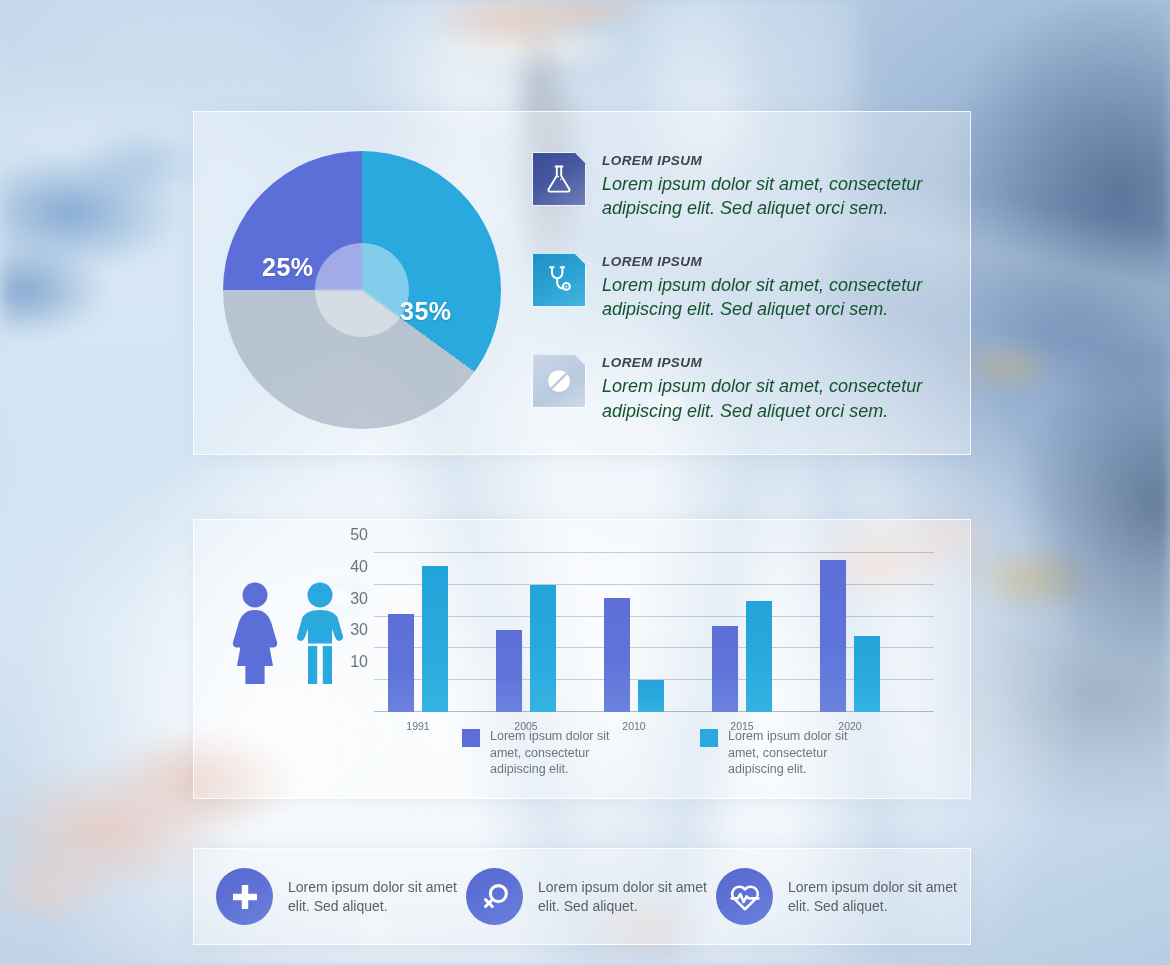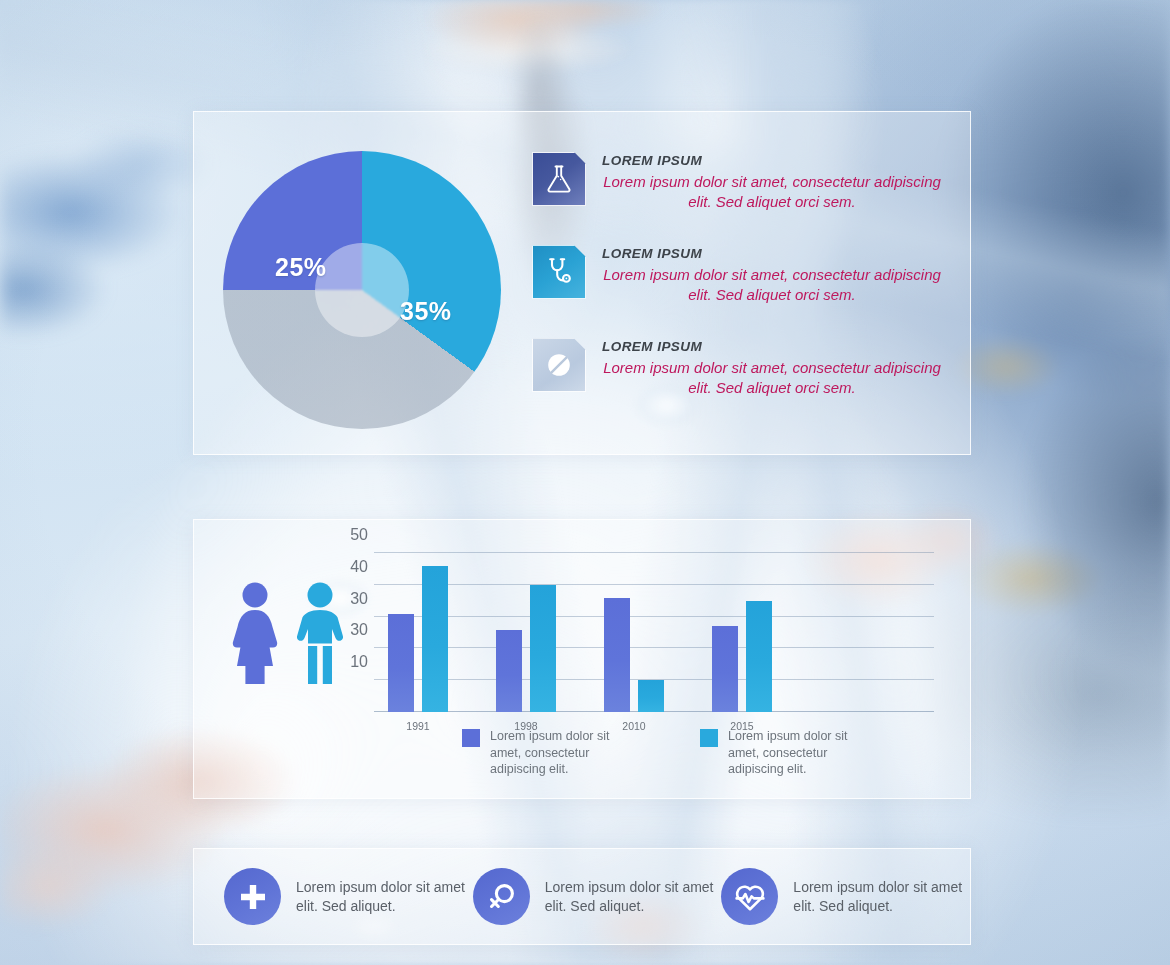--- a/index.html
+++ b/index.html
@@ -123,41 +123,41 @@
   #donut-hole {
     position:absolute; left:50%; top:50%; width:94px; height:94px;
     margin:-47px 0 0 -47px; border-radius:50%;
     background: rgba(255,255,255,.42);
     backdrop-filter: blur(1px);
   }
   .donut-label {
     position:absolute; color:#fff; font-weight:bold; font-size:25px;
     letter-spacing:.5px; text-shadow:0 1px 2px rgba(40,70,110,.30);
   }
-  #donut-label-purple { left:52px;  top:102px;text-align:right; }
+  #donut-label-purple { left:39px;  top:102px;text-align:right; }
   #donut-label-cyan   { left:177px; top:146px; }
 
   
   #feature-list { position:absolute; left:338px; top:40px; width:410px; }
   .feature-row { display:flex; align-items:flex-start; margin-bottom:33px;font-style:italic; }
   .feature-badge {
     flex:0 0 auto; width:54px; height:54px; margin-right:16px; position:relative;
     border:1px solid rgba(255,255,255,.92);
     clip-path: polygon(0 0, 78% 0, 100% 22%, 100% 100%, 0 100%);
     display:flex; align-items:center; justify-content:center;
   }
   .badge-flask { background: linear-gradient(145deg,#3a4d96 0%,#46589e 45%,#6f7fbc 100%); }
   .badge-steth { background: linear-gradient(145deg,#1f8fc4 0%,#2aa2d4 50%,#46b3de 100%); }
   .badge-pill  { background: linear-gradient(145deg,rgba(196,210,228,.85) 0%,rgba(176,194,218,.85) 60%,rgba(198,212,230,.85) 100%); }
   .feature-text { padding-top:1px; }
   .feature-title {
     font-size:13.5px; font-weight:bold; color:#3d434a; letter-spacing:.45px;
     margin-bottom:4px;
   }
-  .feature-body { font-size:15px; color:#be185d; line-height:1.34;text-align:center; }
+  .feature-body { font-size:18px; color:#14532d; line-height:1.34; }
 
   
   #gender-icons { position:absolute; left:32px; top:60px; width:130px; height:110px; }
   #bar-chart { position:absolute; left:180px; top:27px; width:560px; height:165px; }
   .y-label {
     position:absolute; right:calc(100% + 6px); font-size:16px; color:#6c737c;
     transform:translateY(-50%); white-space:nowrap;
   }
   .gridline { position:absolute; left:0; right:0; height:1px; background:rgba(110,135,165,.40); }
   .axis-base { position:absolute; left:0; right:0; bottom:0; height:1.5px; background:rgba(110,135,165,.55); }
@@ -168,21 +168,21 @@
   .x-label {
     position:absolute; top:calc(100% + 8px); font-size:10.5px; color:#6c737c;
     transform:translateX(-50%); white-space:nowrap;
   }
   #legend { position:absolute; left:268px; top:208px; display:flex; gap:60px; }
   .legend-item { display:flex; align-items:flex-start; }
   .legend-swatch { width:18px; height:18px; margin-right:10px; flex:0 0 auto; margin-top:1px; }
   .legend-text { font-size:12.5px; color:#6d747c; line-height:1.32; max-width:150px; }
 
   
-  #bottom-items { position:absolute; inset:0; display:flex; align-items:center; padding-left:30px; }
+  #bottom-items { position:absolute; inset:0; display:flex; align-items:center; padding-left:22px; }
   .bottom-item { display:flex; align-items:center; width:250px; }
   .bottom-circle {
     width:57px; height:57px; border-radius:50%; flex:0 0 auto; margin-right:15px;
     background: linear-gradient(150deg,#5568cf 0%,#5f73d6 50%,#6c80dc 100%);
     display:flex; align-items:center; justify-content:center;
   }
   .bottom-text { font-size:14px; color:#5a6068; line-height:1.35; }
 </style>
 </head>
 <body>
@@ -293,35 +293,40 @@
 
       <div class="bar-group" style="left:14px;">
         <div class="bar bar-a" style="height:98px;"></div>
         <div class="bar bar-b" style="height:146px;"></div>
         <div class="x-label" style="left:30px;">1991</div>
       </div>
 
       <div class="bar-group" style="left:122px;">
         <div class="bar bar-a" style="height:82px;"></div>
         <div class="bar bar-b" style="height:127px;"></div>
-        <div class="x-label" style="left:30px;">1998</div>
+        <div class="x-label" style="left:30px;">2005</div>
       </div>
 
       <div class="bar-group" style="left:230px;">
         <div class="bar bar-a" style="height:114px;"></div>
         <div class="bar bar-b" style="height:32px;"></div>
         <div class="x-label" style="left:30px;">2010</div>
       </div>
 
       <div class="bar-group" style="left:338px;">
         <div class="bar bar-a" style="height:86px;"></div>
         <div class="bar bar-b" style="height:111px;"></div>
         <div class="x-label" style="left:30px;text-align:center;">2015</div>
       </div>
 
+      <div class="bar-group" style="left:446px;">
+        <div class="bar bar-a" style="height:152px;"></div>
+        <div class="bar bar-b" style="height:76px;"></div>
+        <div class="x-label" style="left:30px;">2020</div>
+      </div>
     </div>
 
     <div id="legend">
       <div class="legend-item">
         <span class="legend-swatch" style="background:#5C6FD8;"></span>
         <span class="legend-text">Lorem ipsum dolor sit amet, consectetur adipiscing elit.</span>
       </div>
       <div class="legend-item">
         <span class="legend-swatch" style="background:#29A9DD;"></span>
         <span class="legend-text">Lorem ipsum dolor sit amet, consectetur adipiscing elit.</span>

